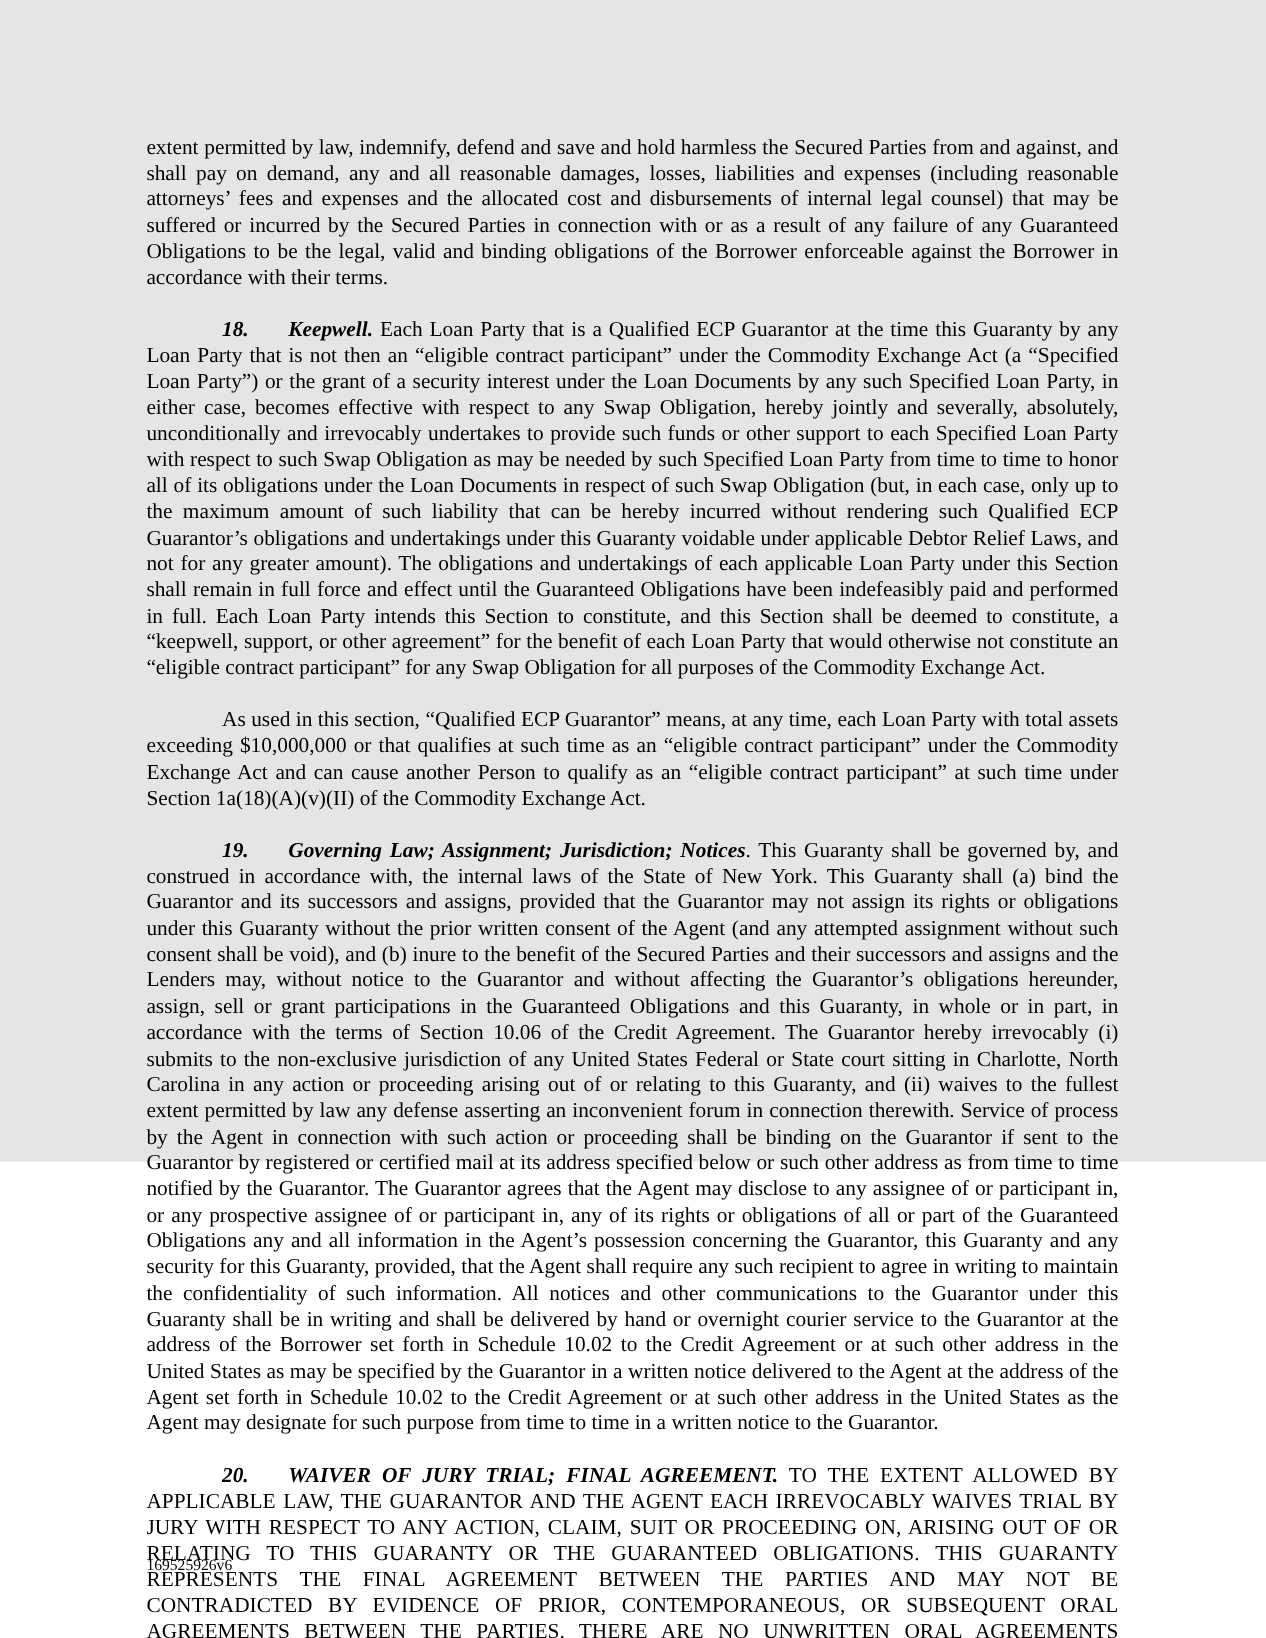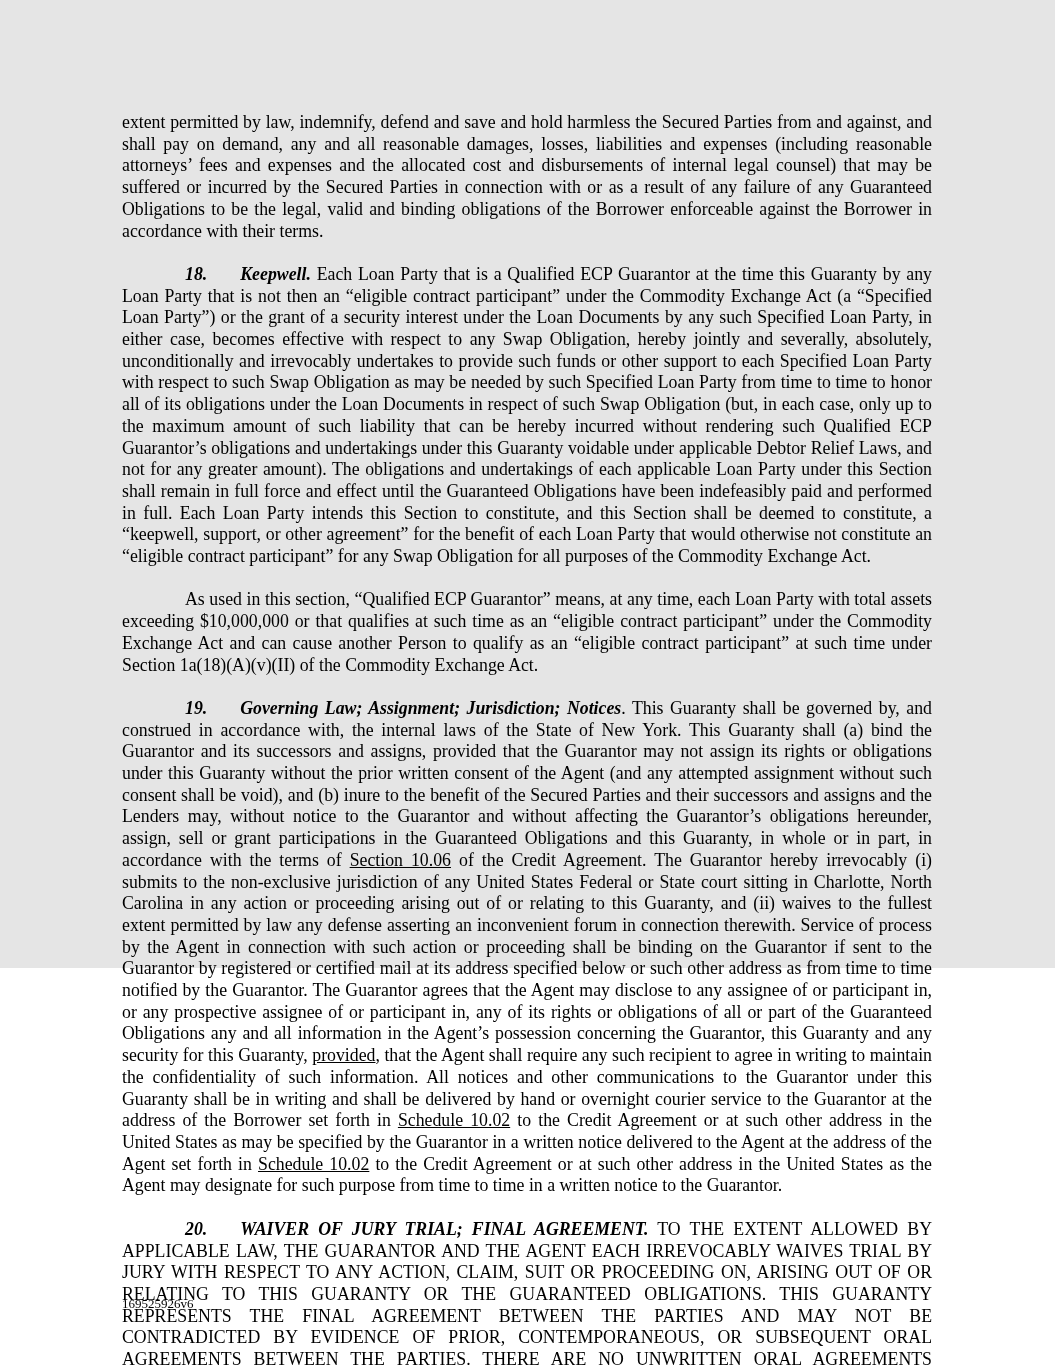--- a/index.html
+++ b/index.html
@@ -32,21 +32,21 @@
     line-height: 21.7px;
   }
   .para {
     margin: 0 0 21.7px 0;
     text-align: justify;
   }
   .para.indent {
     text-indent: 63px;
   }
   .b { font-weight: bold; font-style: italic; }
-  .u { text-decoration: underline; }
+  .u { }
   .tab { display: inline-block; width: 33px; }
   .doc-footer {
     position: absolute;
     left: 122px;
     top: 1294px;
     font-size: 13px;
     line-height: 19px;
     color: #000000;
   }
 </style>

